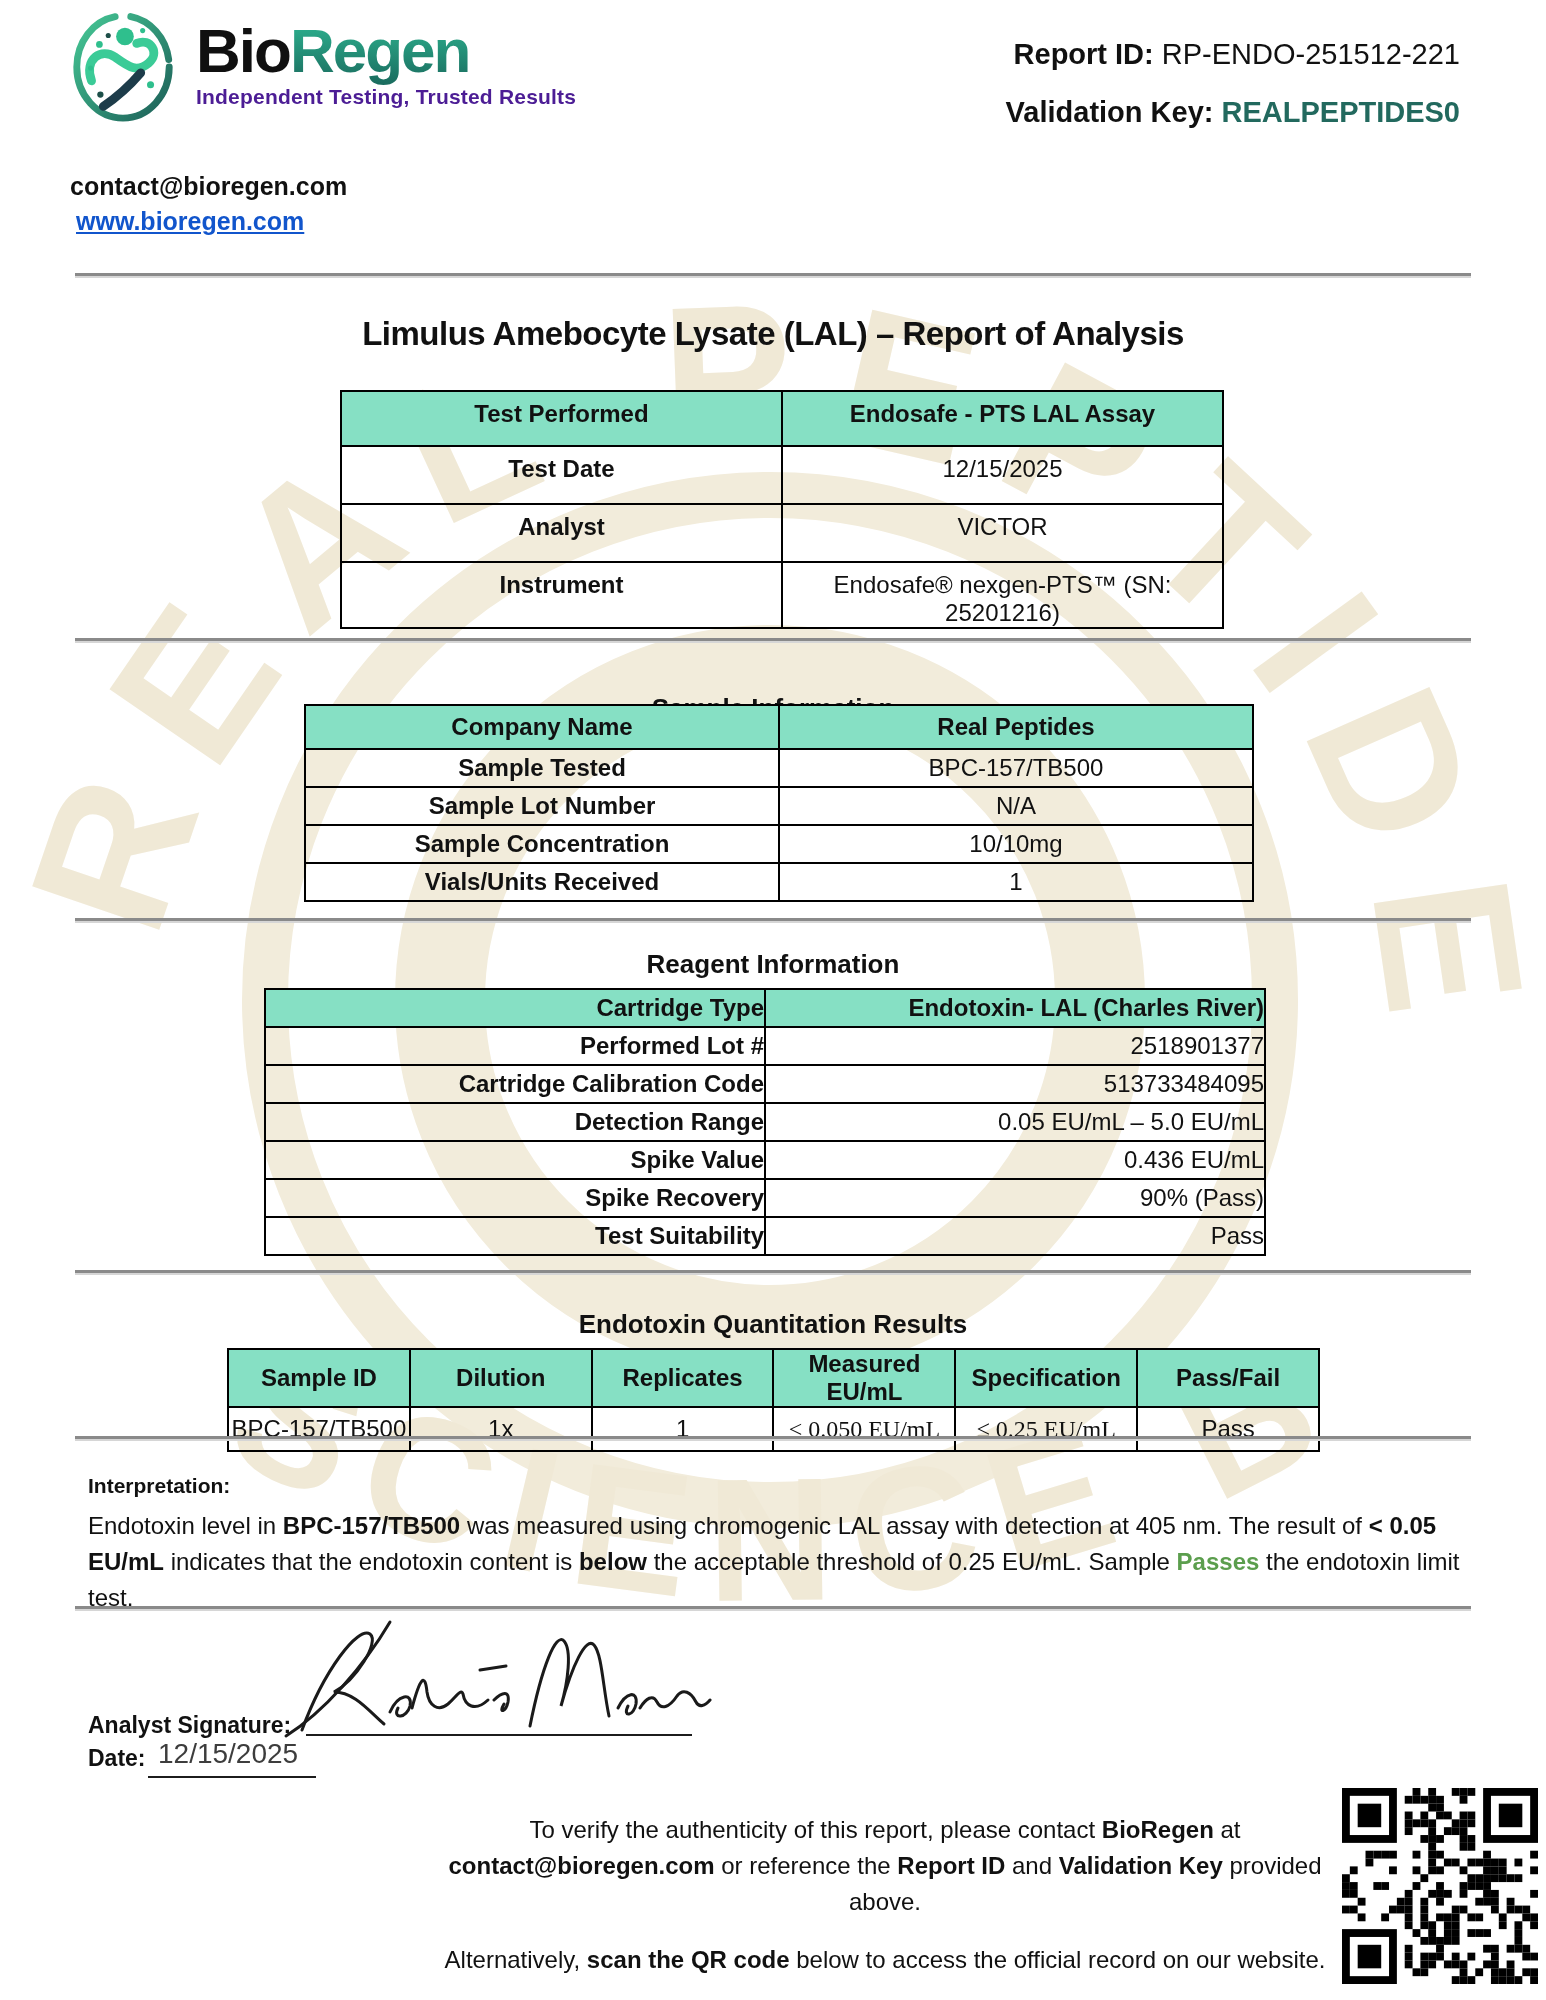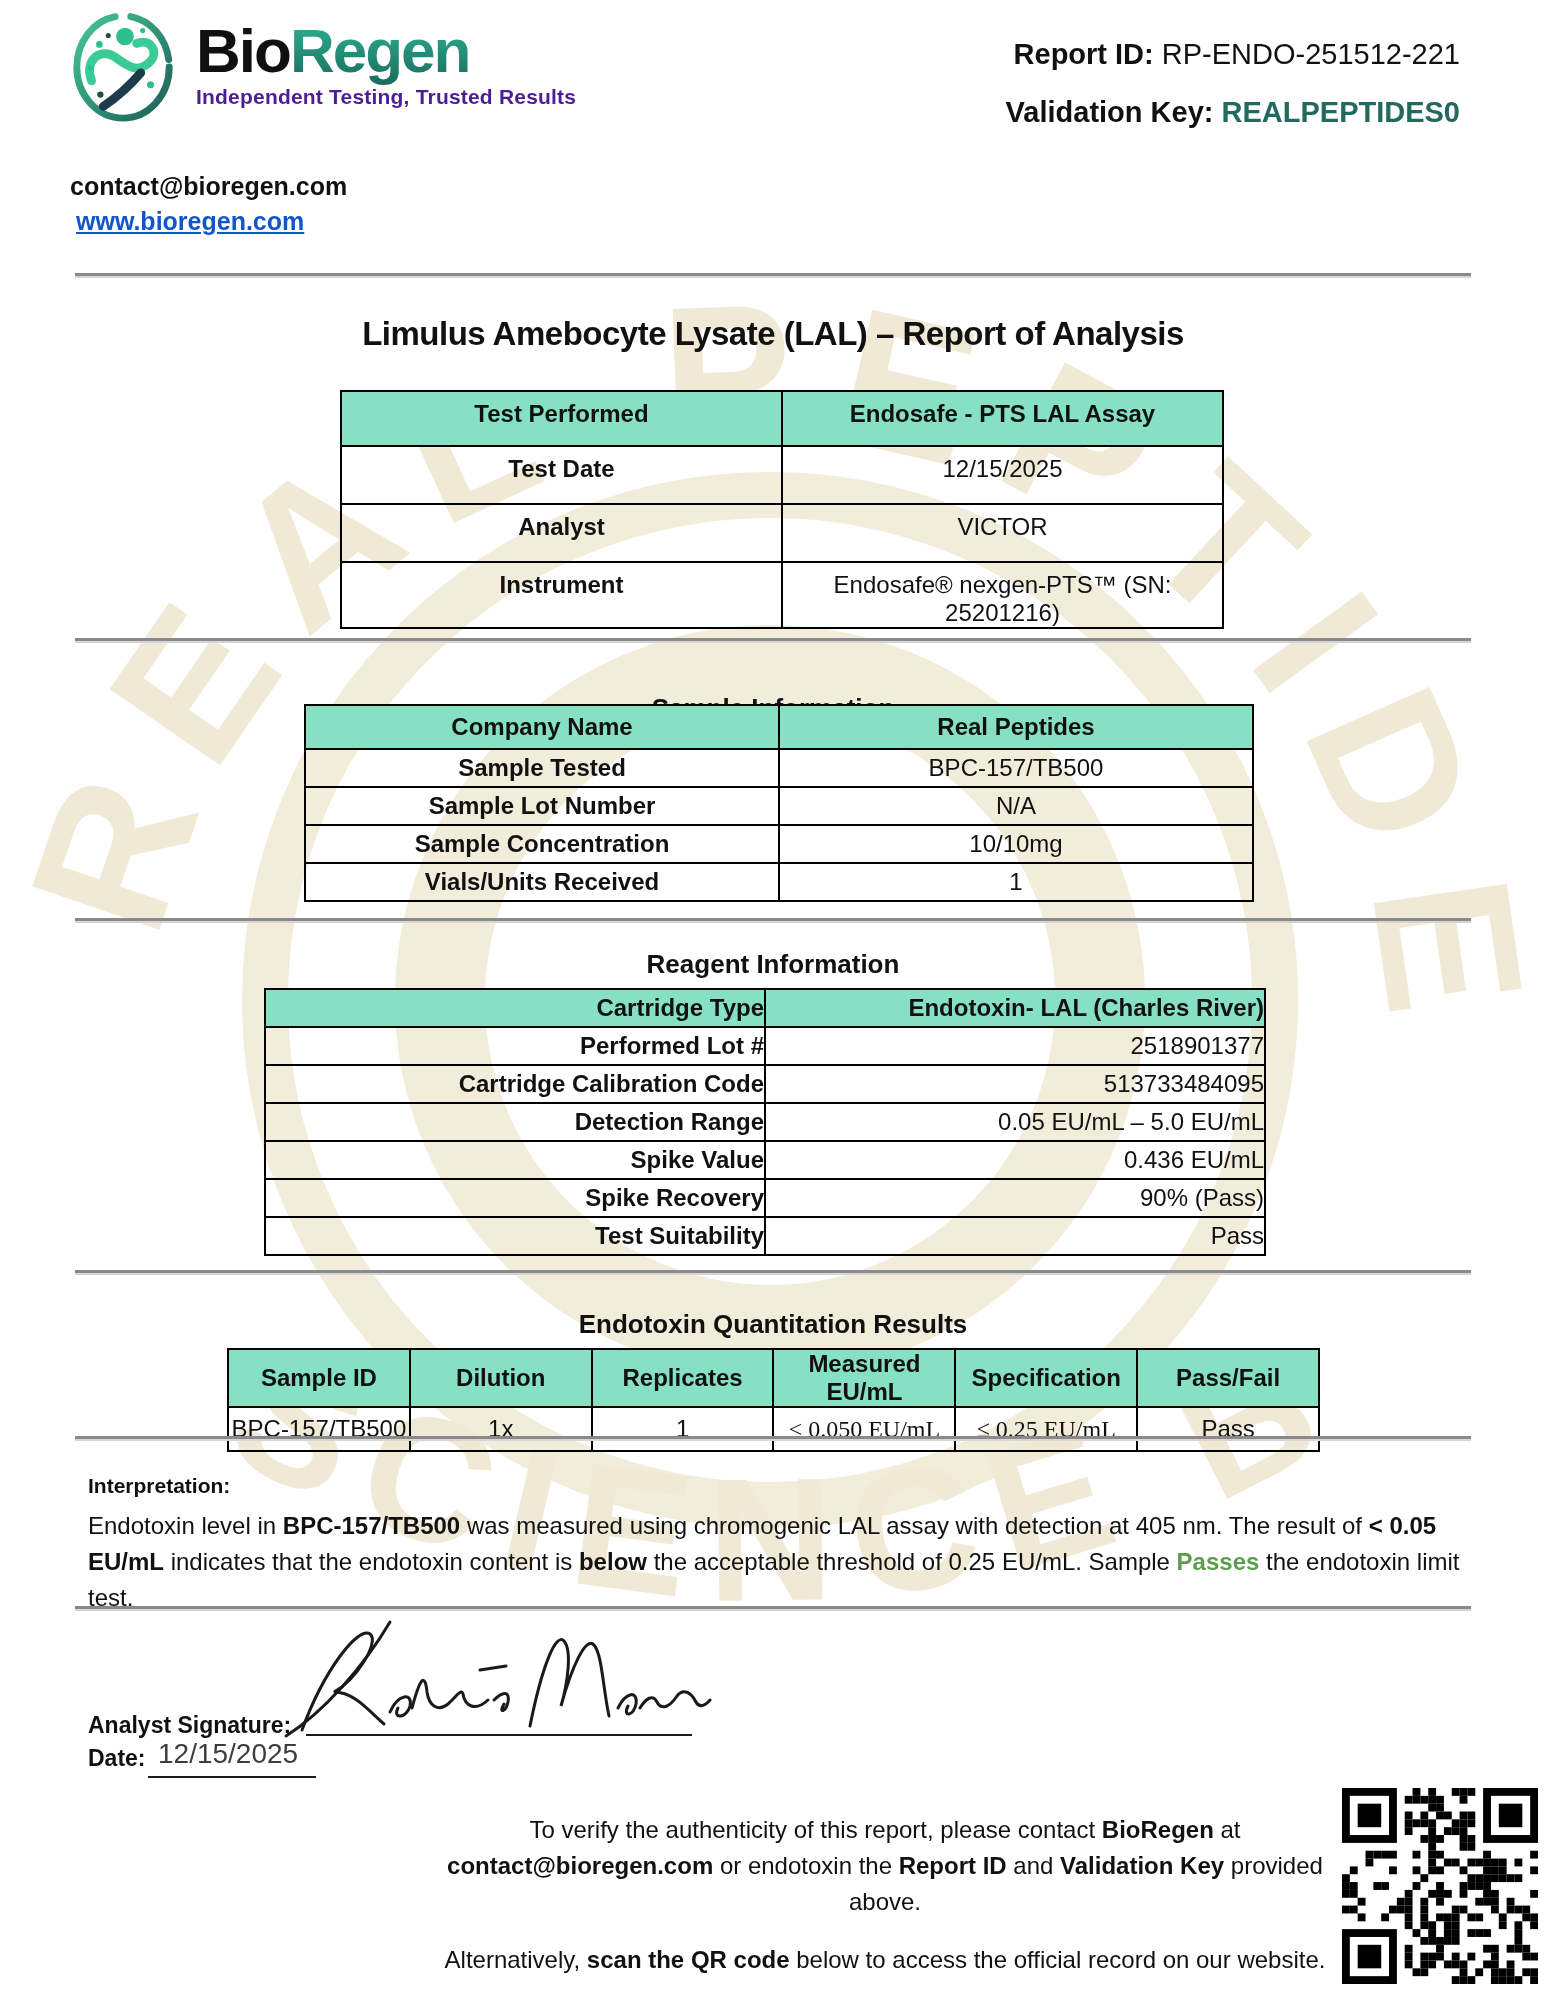--- a/index.html
+++ b/index.html
@@ -298,21 +298,21 @@
       </g>
     </svg>
     <div class="sig-label">Analyst Signature:</div>
     <div class="sig-line"></div>
     <div class="date-label">Date:</div>
     <div class="date-value">12/15/2025</div>
     <div class="date-line"></div>
 
     <div class="footer-text">
       <div><span>To verify the authenticity of this report, please contact </span><span class="b">BioRegen</span><span> at</span></div>
-      <div><span class="b">contact@bioregen.com</span><span> or endotoxin the </span><span class="b">Report ID</span><span> and </span><span class="b">Validation Key</span><span> provided above.</span></div>
+      <div><span class="b">contact@bioregen.com</span><span> or reference the </span><span class="b">Report ID</span><span> and </span><span class="b">Validation Key</span><span> provided above.</span></div>
       <div class="footer-line3"><span>Alternatively, </span><span class="b">scan the QR code</span><span> below to access the official record on our website.</span></div>
     </div>
 
     <div class="qr">
       <svg width="196" height="196" viewBox="0 0 200 200" aria-label="QR code">
           <rect width="200" height="200" fill="#fff"></rect>
           <rect x="72" y="0" width="8" height="8" fill="#000"></rect>
           <rect x="88" y="0" width="8" height="8" fill="#000"></rect>
           <rect x="112" y="0" width="8" height="8" fill="#000"></rect>
           <rect x="120" y="0" width="8" height="8" fill="#000"></rect>

